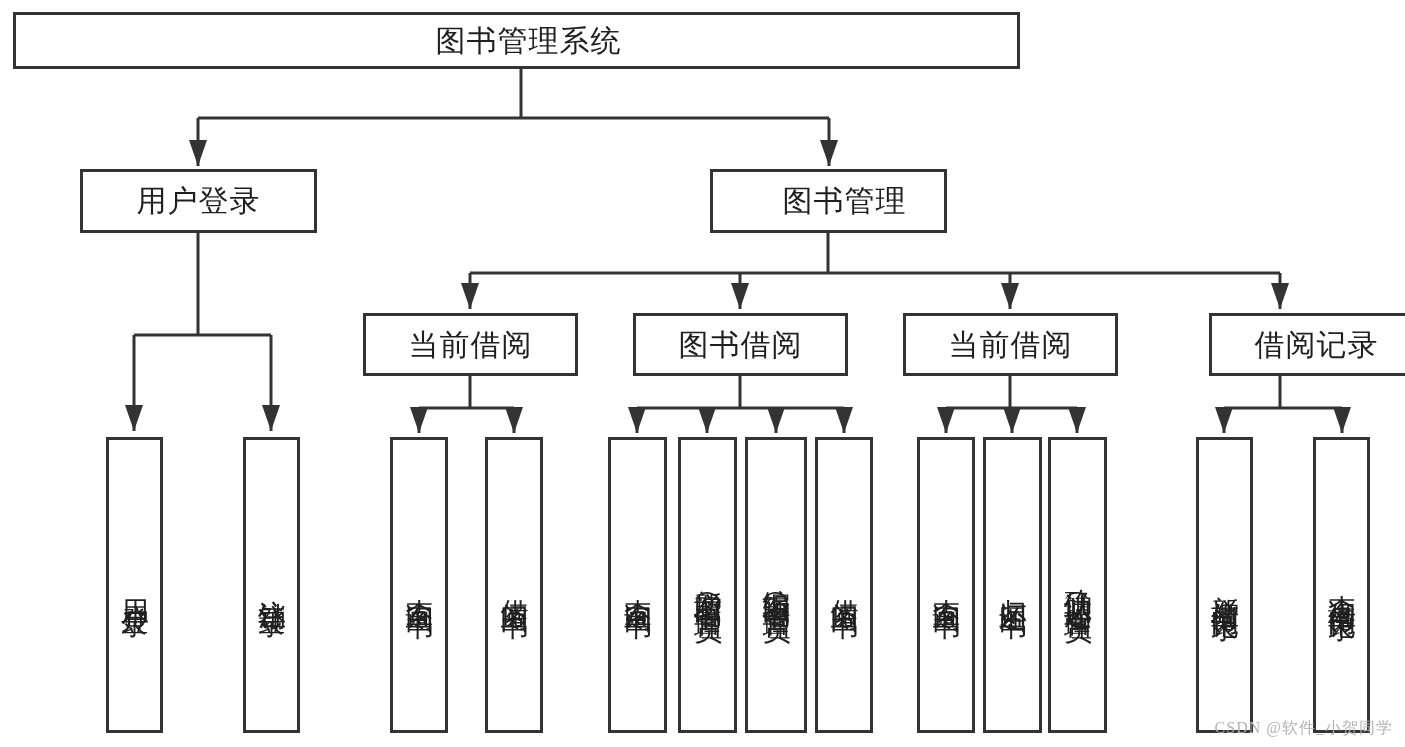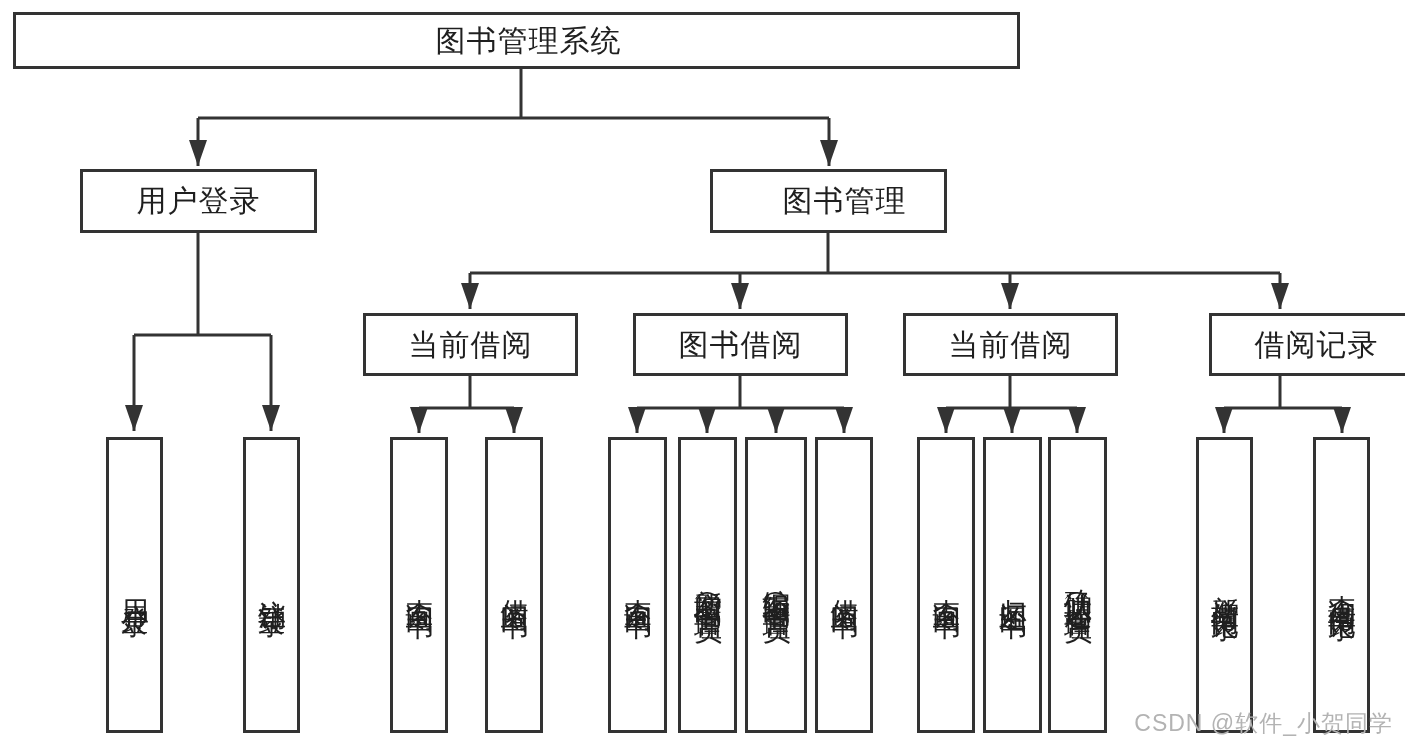--- a/index.html
+++ b/index.html
@@ -31,24 +31,25 @@
     writing-mode:vertical-rl;
     font-size:28px;
     letter-spacing:4px;
     line-height:1;
     white-space:nowrap;
   }
   .watermark{
     position:absolute;
     right:12px;
     bottom:8px;
-    font-size:23px;
+    font-size:16px;
     color:#b3b3b3;
     letter-spacing:1px;
     white-space:nowrap;
+    font-family:Liberation Serif, serif;
   }
 </style>
 </head>
 <body>
 
 <div class="canvas">
 
   <svg class="wires" viewBox="0 0 1405 747" xmlns="http://www.w3.org/2000/svg">
     <defs>
       <marker id="arrow" viewBox="0 0 26 18" refX="26" refY="9" markerWidth="26" markerHeight="18" markerUnits="userSpaceOnUse" orient="auto">

